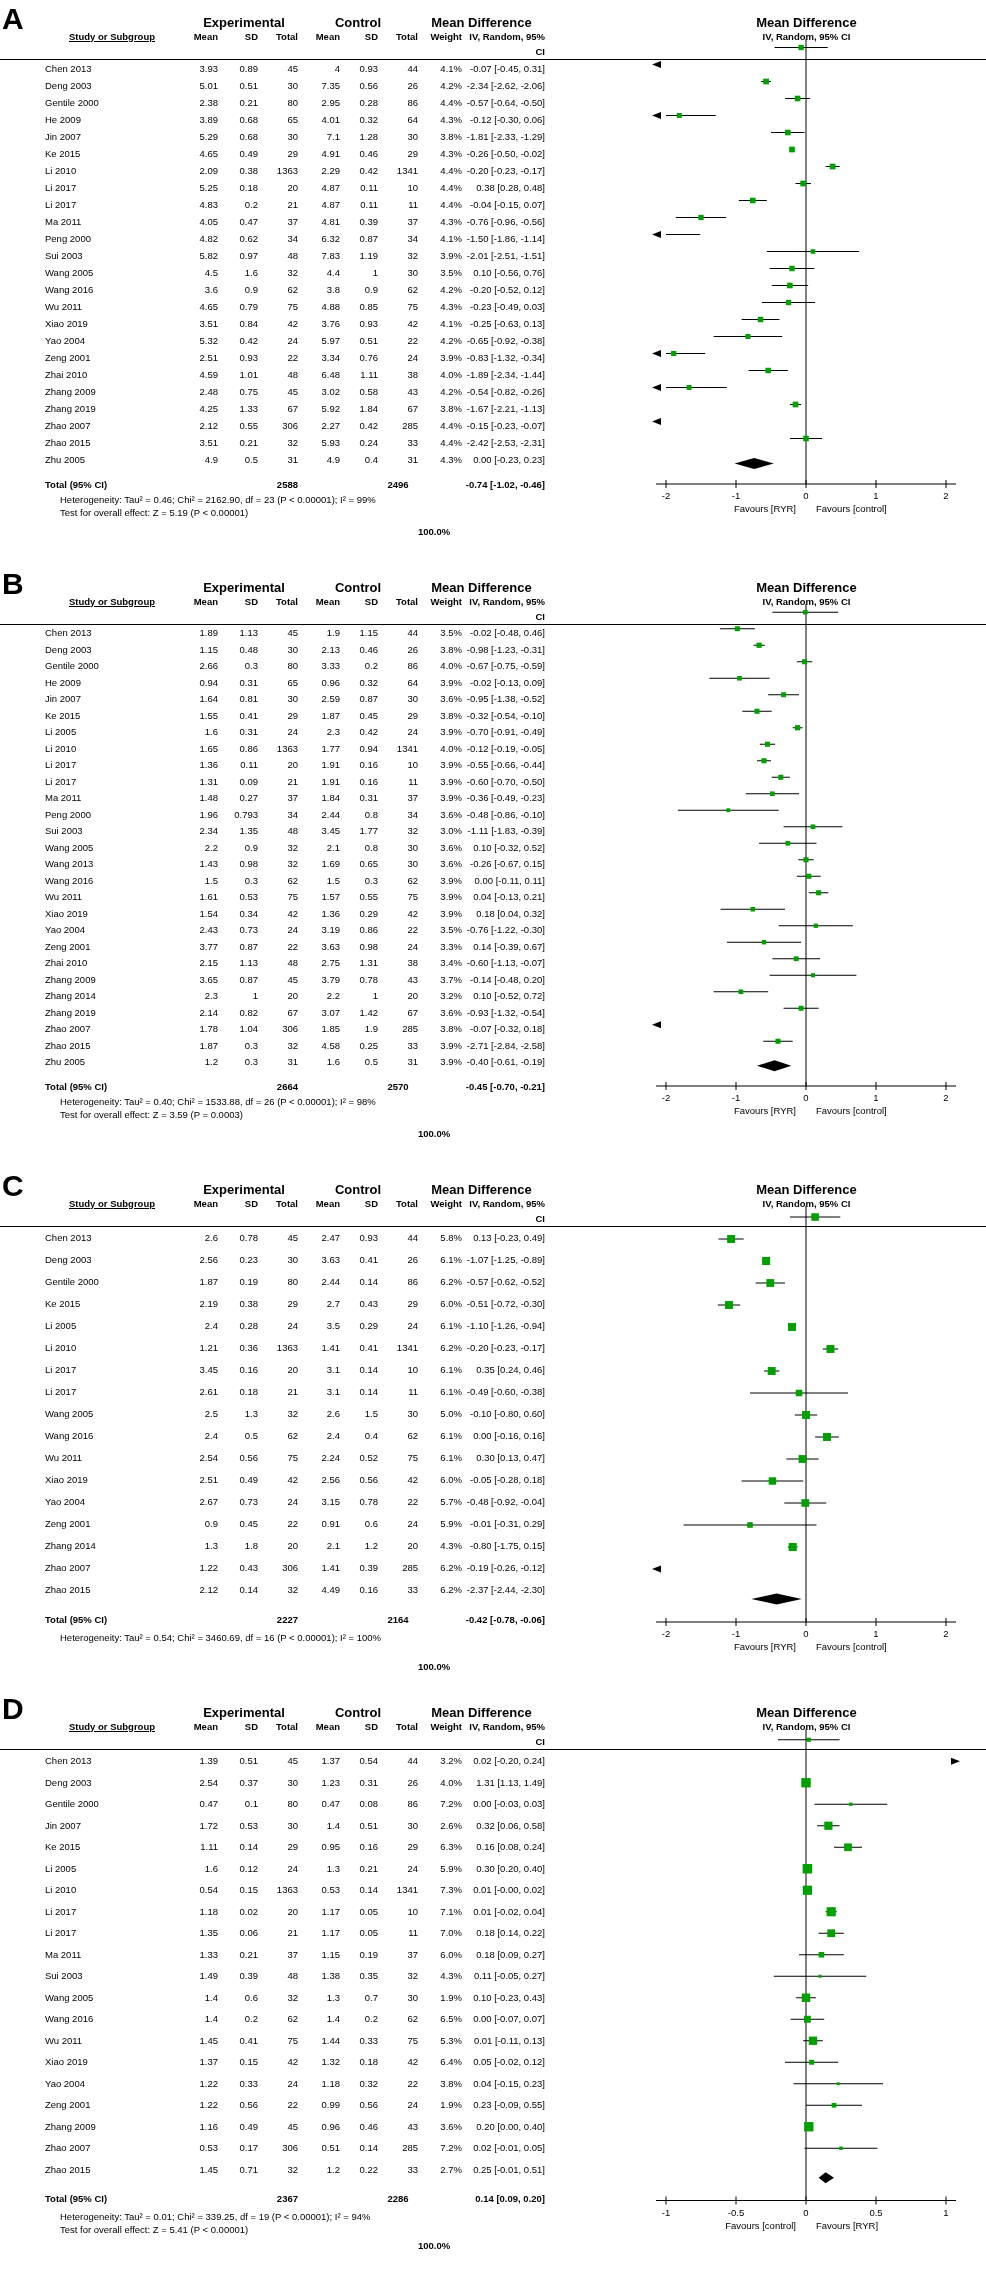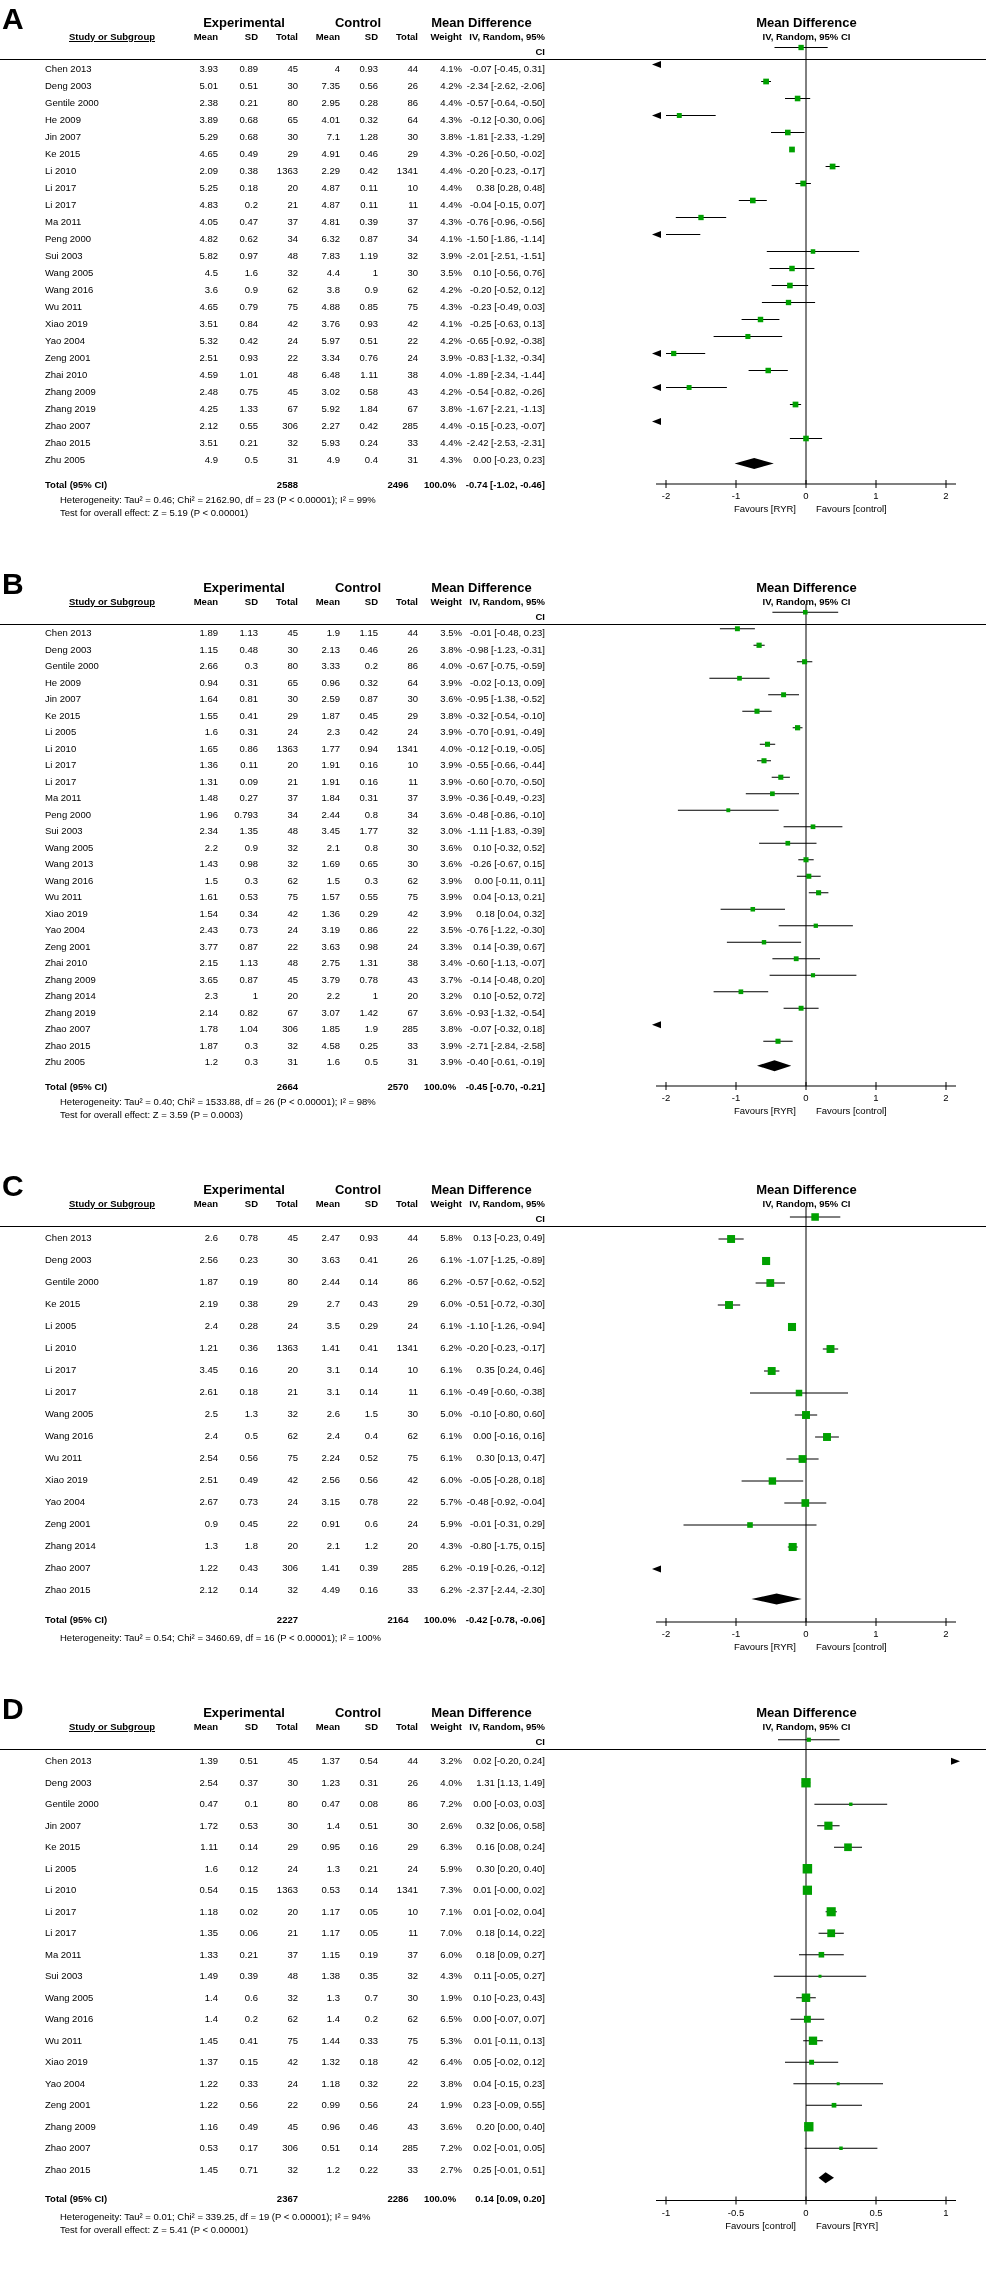--- a/index.html
+++ b/index.html
@@ -17,21 +17,21 @@
   .num,.hnum{text-align:right;}
   .h-ci{text-align:right;}
   .h-plotci{text-align:center;padding-left:82px;}
   .pbody .row{height:var(--rowh);line-height:var(--rowh);font-size:9.5px;}
   .row .c1{padding-left:45px;white-space:nowrap;}
   .row .c2,.row .c3,.row .c4,.row .c5,.row .c6,.row .c7,.row .c8,.row .c9{text-align:right;white-space:nowrap;}
   .trow{margin-top:8px;height:var(--rowh);line-height:var(--rowh);font-size:9.5px;font-weight:bold;}
   .trow .tc-label{grid-column:1;padding-left:45px;}
   .trow .tc-en{grid-column:4;text-align:right;}
   .trow .tc-cn{grid-column:7;text-align:center;}
-  .trow .tc-w{grid-column:8;text-align:center;}
+  .trow .tc-w{grid-column:8;text-align:left;margin-top:47px;}
   .trow .tc-ci{grid-column:9;text-align:right;}
   .fline{font-size:9.5px;line-height:13px;padding-left:60px;white-space:nowrap;}
   svg.plot{position:absolute;left:545px;top:35px;overflow:visible;}
   svg text{font-family:"Liberation Sans",sans-serif;fill:#000;}
   svg .tick{font-size:9.5px;}
   svg .fav{font-size:9.5px;}
 </style>
 </head>
 <body>
 
@@ -421,21 +421,21 @@
   <div class="pbody">
       <div class="grid row">
         <span class="c1">Chen 2013</span>
         <span class="c2">1.89</span>
         <span class="c3">1.13</span>
         <span class="c4">45</span>
         <span class="c5">1.9</span>
         <span class="c6">1.15</span>
         <span class="c7">44</span>
         <span class="c8">3.5%</span>
-        <span class="c9">-0.01 [-0.48, 0.23]</span>
+        <span class="c9">-0.02 [-0.48, 0.46]</span>
       </div>
       <div class="grid row">
         <span class="c1">Deng 2003</span>
         <span class="c2">1.15</span>
         <span class="c3">0.48</span>
         <span class="c4">30</span>
         <span class="c5">2.13</span>
         <span class="c6">0.46</span>
         <span class="c7">26</span>
         <span class="c8">3.8%</span>

